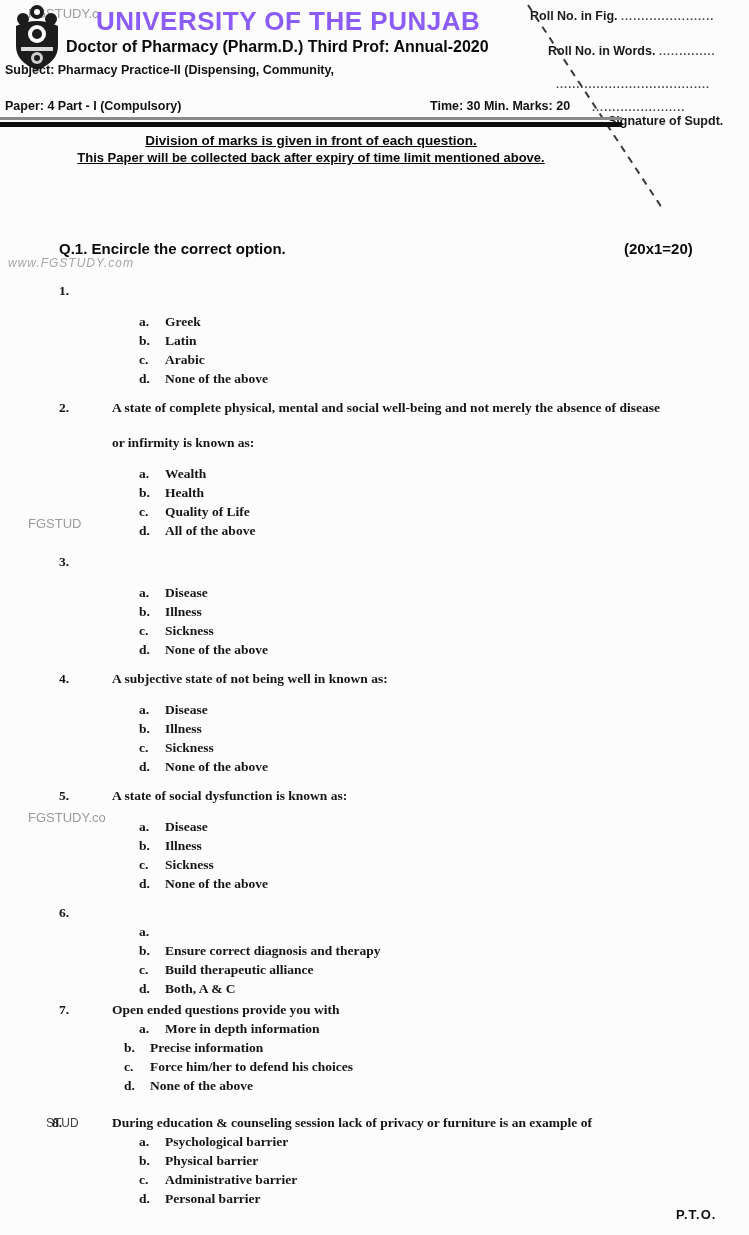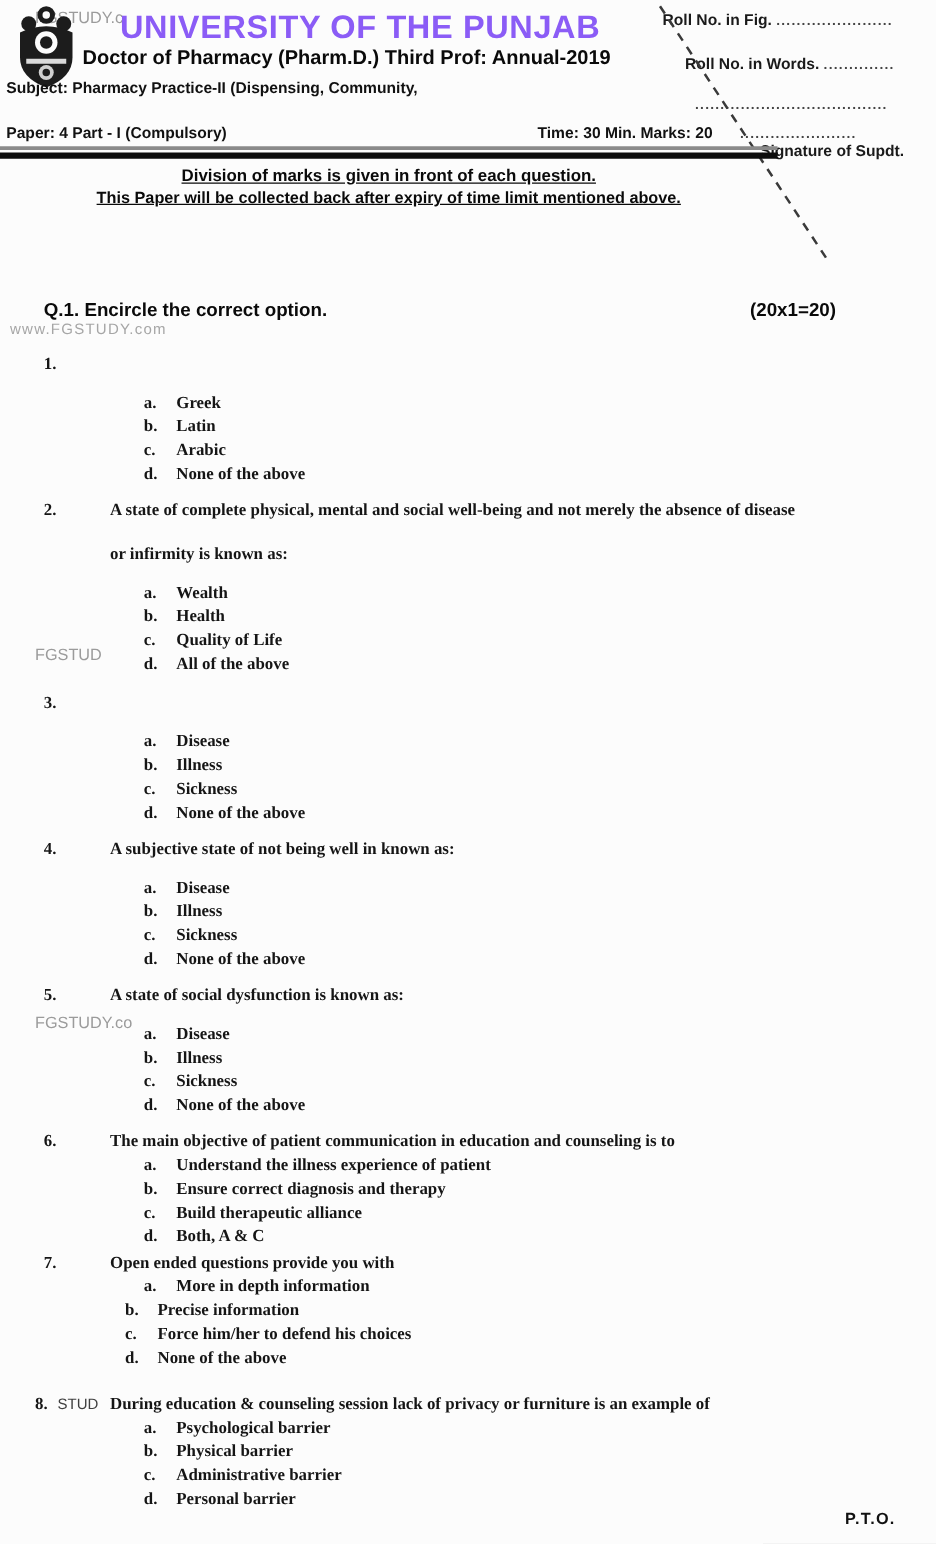--- a/index.html
+++ b/index.html
@@ -68,21 +68,21 @@
   .notice {
     position:absolute; left:0; top:131px; width:622px;
     text-align:center; font-family:"Liberation Sans", sans-serif;
     font-weight:bold; color:#0a0a0a;
   }
   .notice-1 { font-size:15px;   text-decoration:underline; }
   .notice-2 { font-size:13.5px; text-decoration:underline; margin-top:2px; }
   .notice-3 { font-size:13px;   text-decoration:underline; margin-top:2px; }
 
   
-  .questions-area { position:absolute; left:0; top:240px; width:700px; }
+  .questions-area { position:absolute; left:0; top:240px; width:700px;padding-left:24px; }
   .q-header {
     position:relative; margin-left:35px; margin-bottom:24px;
     font-family:"Liberation Sans", sans-serif;
     font-size:15px; font-weight:bold; color:#0a0a0a;
   }
   .q-header .qh-marks { position:absolute; left:565px; top:0;text-align:right; }
 
   .question { margin-bottom:10px; line-height:19px; font-size:13.5px; font-weight:bold; color:#151515; }
   .question.multiline { margin-bottom:12px; }
   .question.q6 { margin-bottom:2px; }
@@ -103,21 +103,21 @@
     position:absolute; left:676px; top:1207px;
     font-family:"Liberation Sans", sans-serif;
     font-size:13px; font-weight:bold; letter-spacing:1px;
   }
   .wm {
     position:absolute;
     font-family:"Liberation Sans", sans-serif;
     color:#9b9b9b; white-space:nowrap;
   }
   .wm-top { left:28px; top:6px;    font-size:13px; z-index:0; }
-  .wm-q1  { left:8px;  top:256px;  font-size:12px; letter-spacing:1px; color:#a6a6a6; }
+  .wm-q1  { left:8px;  top:256px;  font-size:12px; letter-spacing:1px; color:#a6a6a6;font-style:italic; }
   .wm-q2  { left:28px; top:516px;  font-size:13px; }
   .wm-q5  { left:28px; top:810px;  font-size:13px; }
   .wm-q8  { left:46px; top:1116px; font-size:12px; color:#404040;text-align:center; }
 </style>
 </head>
 <body>
 
 <div class="page">
 
   <span class="wm wm-top">FGSTUDY.c</span>
@@ -133,21 +133,21 @@
     <circle cx="43" cy="15" r="6" fill="#1c1c1c"></circle>
     <path d="M8 22 Q29 12 50 22 L50 42 Q50 58 29 66 Q8 58 8 42 Z" fill="#1c1c1c"></path>
     <circle cx="29" cy="30" r="9" fill="#fcfcfc"></circle>
     <circle cx="29" cy="30" r="5" fill="#1c1c1c"></circle>
     <rect x="13" y="43" width="32" height="4" fill="#fcfcfc" opacity="0.85"></rect>
     <circle cx="29" cy="54" r="6" fill="#fcfcfc" opacity="0.8"></circle>
     <circle cx="29" cy="54" r="3" fill="#1c1c1c"></circle>
   </svg>
 
   <div class="uni-title">UNIVERSITY OF THE PUNJAB</div>
-  <div class="program-line">Doctor of Pharmacy (Pharm.D.) Third Prof: Annual-2019</div>
+  <div class="program-line">Doctor of Pharmacy (Pharm.D.) Third Prof: Annual-2020</div>
   <div class="subject-line1">Subject: Pharmacy Practice-II (Dispensing, Community,</div>
   <div class="paper-line">Paper: 4   Part - I (Compulsory)</div>
   <div class="time-marks">Time: 30 Min.  Marks: 20</div>
 
   <div class="roll-fig rc">
     <span>Roll No. in Fig.</span>
     <span class="dots">.......................</span>
   </div>
   <div class="roll-words rc">
     <span>Roll No. in Words.</span>
@@ -319,28 +319,24 @@
   <div class="opt">
     <span class="opt-letter">d.</span>
     <span class="opt-text">None of the above</span>
   </div>
 </div>
   </div>
 
   <div class="question q6 tight">
     <div class="q-first">
       <span class="q-num">6.</span>
-      <div class="q-body">
-        <div class="q-text">The main objective of patient communication in education and counseling is to</div>
-      </div>
-    </div>
-    <div class="opts">
-  <div class="opt">
-    <span class="opt-letter">a.</span>
-    <span class="opt-text">Understand the illness experience of patient</span>
+    </div>
+    <div class="opts">
+  <div class="opt">
+    <span class="opt-letter">a.</span>
   </div>
 
   <div class="opt">
     <span class="opt-letter">b.</span>
     <span class="opt-text">Ensure correct diagnosis and therapy</span>
   </div>
 
   <div class="opt">
     <span class="opt-letter">c.</span>
     <span class="opt-text">Build therapeutic alliance</span>

